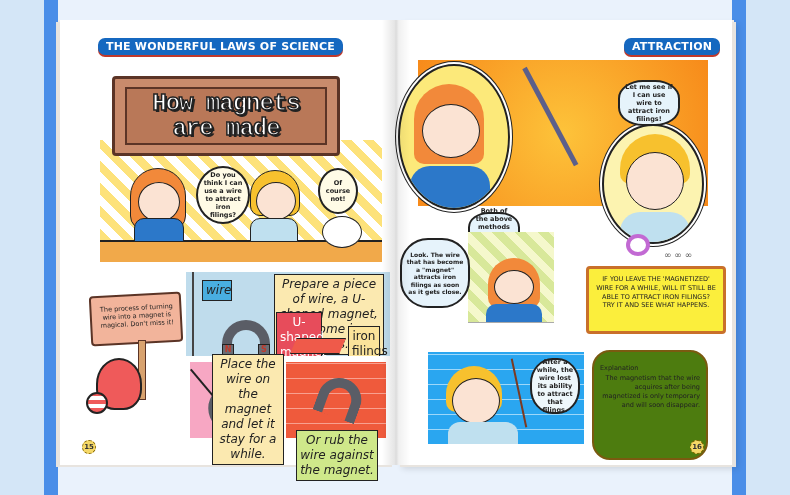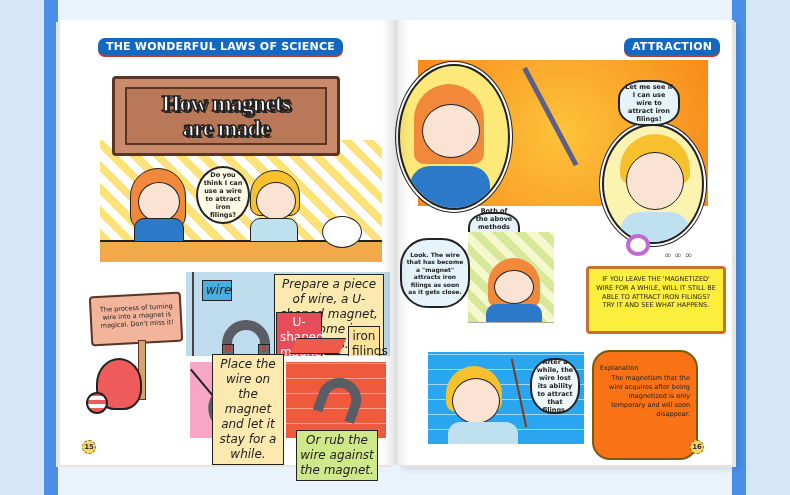--- a/index.html
+++ b/index.html
@@ -11,21 +11,21 @@
 .page.left{left:4px;width:336px;box-shadow:-4px 2px 0 #e8e4df,-2px 0 0 #f1eeea}
 .page.right{left:340px;width:336px;box-shadow:4px 2px 0 #e8e4df,2px 0 0 #f1eeea,6px 4px 6px rgba(0,0,0,.12)}
 .gutter{position:absolute;left:326px;top:0;width:28px;height:445px;background:linear-gradient(90deg,rgba(0,0,0,0) 0%,rgba(0,0,0,.10) 45%,rgba(0,0,0,.14) 50%,rgba(0,0,0,.06) 60%,rgba(0,0,0,0) 100%)}
 .hdr-tag{position:absolute;top:18px;height:17px;background:#1568c0;border-radius:7px;color:#fff;font-weight:bold;font-size:11px;line-height:17px;padding:0 8px;box-shadow:0 2px 0 #c0392b;letter-spacing:.2px;white-space:nowrap}
 .abs{position:absolute}
 .bubble{position:absolute;background:#fffbe6;border:2px solid #222;border-radius:50%;display:flex;align-items:center;justify-content:center;text-align:center;font-size:6.5px;font-weight:bold;line-height:1.25;color:#222;padding:4px}
 .bubble.blue{background:#e6f3fb}
 .panel{position:absolute;border:2px solid #222;overflow:hidden}
 .sign{position:absolute;background:#c98b6c;border:3px solid #5b3426;border-radius:4px}
 .sign-inner{position:absolute;left:10px;top:8px;right:10px;bottom:8px;background:#b97858;border:2px solid #5b3426;display:flex;align-items:center;justify-content:center;text-align:center}
-.title{font-family:Liberation Serif, serif;font-weight:bold;font-size:24px;line-height:25px;color:#fff;-webkit-text-stroke:1.5px #222;text-shadow:2px 2px 0 #222;letter-spacing:-1px}
+.title{font-family:Liberation Mono, monospace;font-weight:bold;font-size:24px;line-height:25px;color:#fff;-webkit-text-stroke:1.5px #222;text-shadow:2px 2px 0 #222;letter-spacing:-1px}
 .label{position:absolute;font-size:12px;line-height:1.25;color:#222;text-align:center;padding:2px 3px}
 .pagenum{position:absolute;width:14px;height:14px;border-radius:50%;background:#f5d867;border:1px dashed #8a6a00;font-size:7px;line-height:12px;text-align:center;color:#333;font-weight:bold}
 .char-face{position:absolute;border-radius:50%;background:#fbe3d3;border:1.5px solid #222}
 .hair-or{background:#f2893a}
 .hair-yl{background:#f7c12e}
 .magnet{position:absolute;border:10px solid #5a5d66;border-bottom:none;border-radius:24px 24px 0 0}
 .tip{position:absolute;width:12px;height:12px;background:#6a6d75;border:1px solid #222;color:#c0392b;font-size:8px;font-weight:bold;line-height:10px;text-align:center}
 </style>
 </head>
 <body>
@@ -45,20 +45,21 @@
       <div class="char-face" style="left:38px;top:42px;width:42px;height:40px"></div>
       <div class="abs" style="left:34px;top:78px;width:50px;height:24px;background:#2c78c9;border:1.5px solid #222;border-radius:10px 10px 0 0"></div>
 
       <div class="abs hair-yl" style="left:150px;top:30px;width:50px;height:46px;border-radius:25px 25px 10px 10px;border:1.5px solid #222"></div>
       <div class="char-face" style="left:156px;top:42px;width:40px;height:38px"></div>
       <div class="abs" style="left:150px;top:78px;width:48px;height:24px;background:#bfe0ef;border:1.5px solid #222;border-radius:10px 10px 0 0"></div>
 
       <div class="abs" style="left:222px;top:76px;width:40px;height:32px;background:#fff;border:1.5px solid #222;border-radius:50%"></div>
     </div>
     <div class="bubble" style="left:136px;top:146px;width:54px;height:58px">Do you think I can use a wire to attract iron filings?</div>
+    <div class="bubble" style="left:258px;top:148px;width:40px;height:46px">Of course not!</div>
 
     <div class="sign" style="left:52px;top:56px;width:228px;height:80px">
       <div class="sign-inner">
         <div class="title">
           <div>How magnets</div>
           <div>are made</div>
         </div>
       </div>
     </div>
 
@@ -134,21 +135,21 @@
     </div>
 
     <div class="panel" style="left:32px;top:332px;width:156px;height:92px;background:repeating-linear-gradient(0deg,#2aa6f0 0 14px,#9ed8fa 14px 15px),repeating-linear-gradient(90deg,transparent 0 14px,#9ed8fa 14px 15px),#2aa6f0;background-blend-mode:normal;border:none">
       <div class="abs hair-yl" style="left:18px;top:14px;width:56px;height:46px;border-radius:28px 28px 10px 10px"></div>
       <div class="char-face" style="left:24px;top:26px;width:48px;height:46px"></div>
       <div class="abs" style="left:20px;top:70px;width:70px;height:22px;background:#bfe0ef;border-radius:12px 12px 0 0"></div>
       <div class="abs" style="left:90px;top:6px;width:2px;height:70px;background:#7b3a22;transform:rotate(-12deg)"></div>
     </div>
     <div class="bubble" style="left:134px;top:338px;width:50px;height:56px;background:#eef7fb;border-radius:45%">After a while, the wire lost its ability to attract that filings.</div>
 
-    <div class="abs" style="left:196px;top:330px;width:106px;height:110px;background:#f97316;border:2px solid #7a5a10;border-radius:18px 18px 18px 18px;padding:12px 6px">
+    <div class="abs" style="left:196px;top:330px;width:116px;height:110px;background:#4d7c0f;border:2px solid #7a5a10;border-radius:18px 18px 18px 18px;padding:12px 6px">
       <div style="font-size:6.5px;color:#222;text-align:left">Explanation</div>
       <div style="font-size:6.5px;color:#222;text-align:right;line-height:1.4;margin-top:2px">The magnetism that the wire acquires after being magnetized is only temporary and will soon disappear.</div>
     </div>
 
     <div class="pagenum" style="left:294px;top:420px">16</div>
   </div>
 
   <div class="gutter"></div>
 </div>
 

